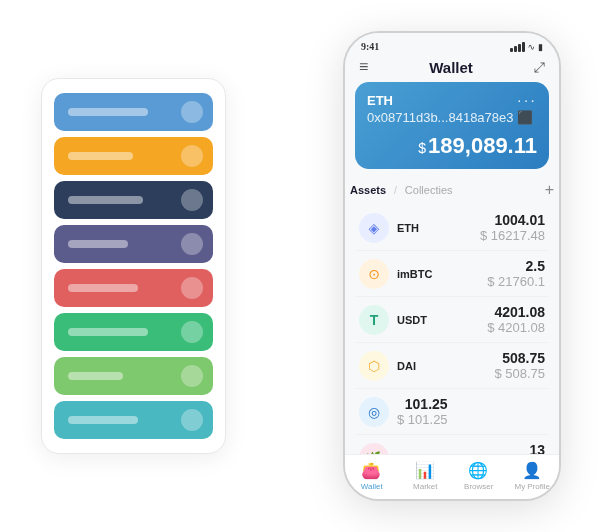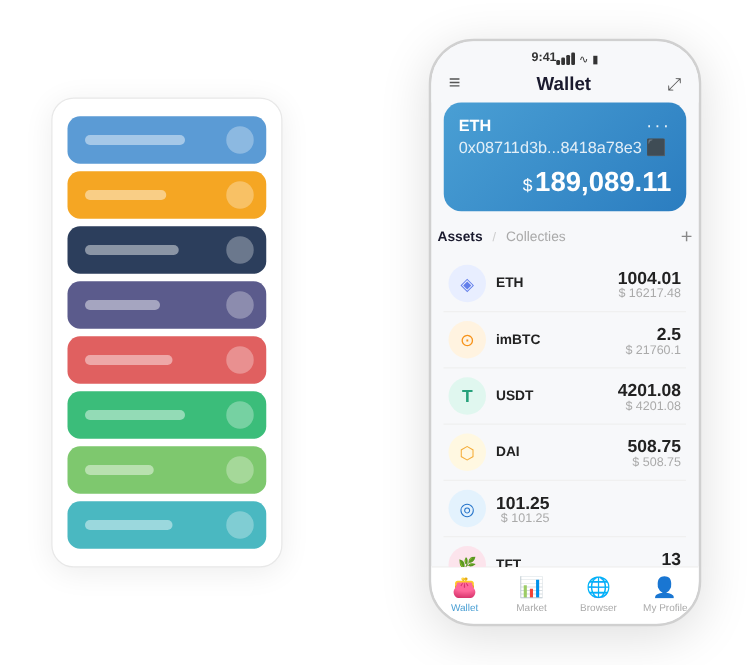--- a/index.html
+++ b/index.html
@@ -91,25 +91,26 @@
       border: 2px solid #d0d0d0;
       box-shadow: 0 8px 40px rgba(0,0,0,0.13);
       overflow: hidden;
       display: flex;
       flex-direction: column;
     }
 
     .phone-status-bar {
       display: flex;
       align-items: center;
-      justify-content: center;
+      justify-content: space-between;
       padding: 8px 16px 4px;
       font-size: 9px;
       color: #333;
       background: #f7f8fa;
+      font-family: Liberation Serif, serif;
     }
 
     .status-time { font-weight: 600; font-size: 10px; }
 
     .status-icons {
       display: flex;
       gap: 3px;
       align-items: center;
     }
 
@@ -196,21 +197,21 @@
       align-items: center;
       justify-content: center;
       font-size: 14px;
       flex-shrink: 0;
     }
 
     .asset-name { font-size: 11px; font-weight: 600; color: #222; flex: 1; }
 
     .asset-amounts { text-align: right; }
     .asset-amount { font-size: 14px; font-weight: 600; color: #222; }
-    .asset-usd { font-size: 10px; color: #aaa; }
+    .asset-usd { font-size: 13px; color: #aaa; }
 
     
     .bottom-nav {
       display: flex;
       background: #fff;
       border-top: 1px solid #eee;
       padding: 6px 0 8px;
     }
 
     .nav-item {

